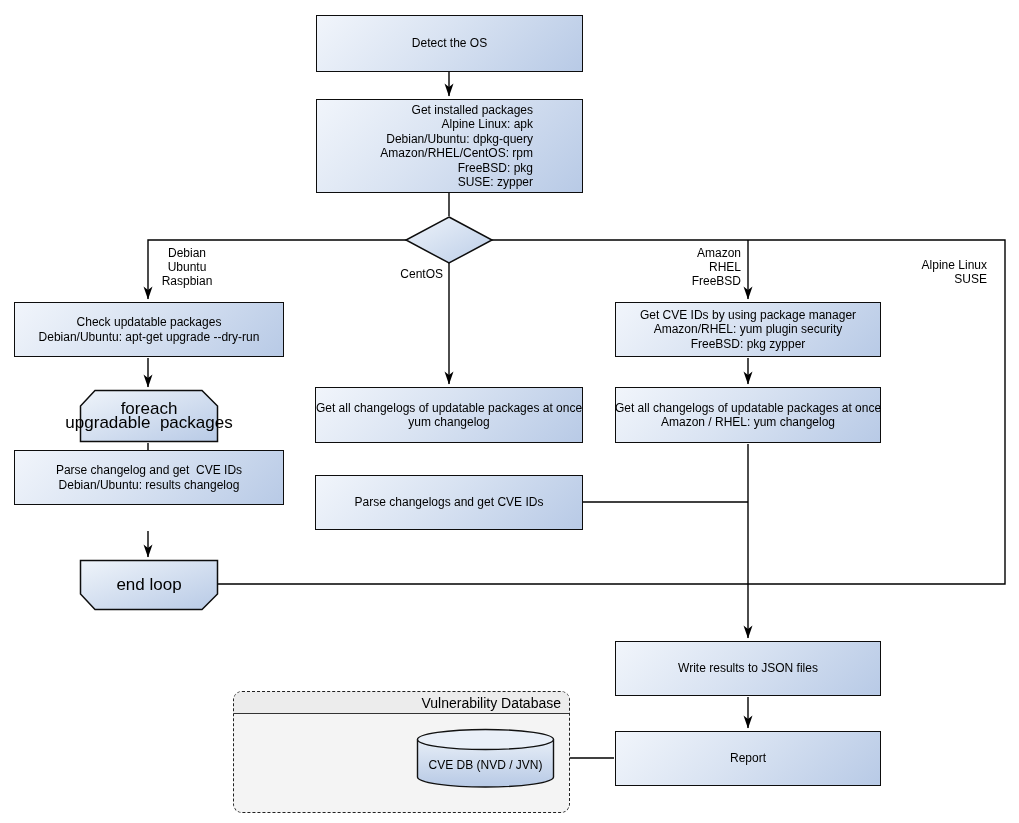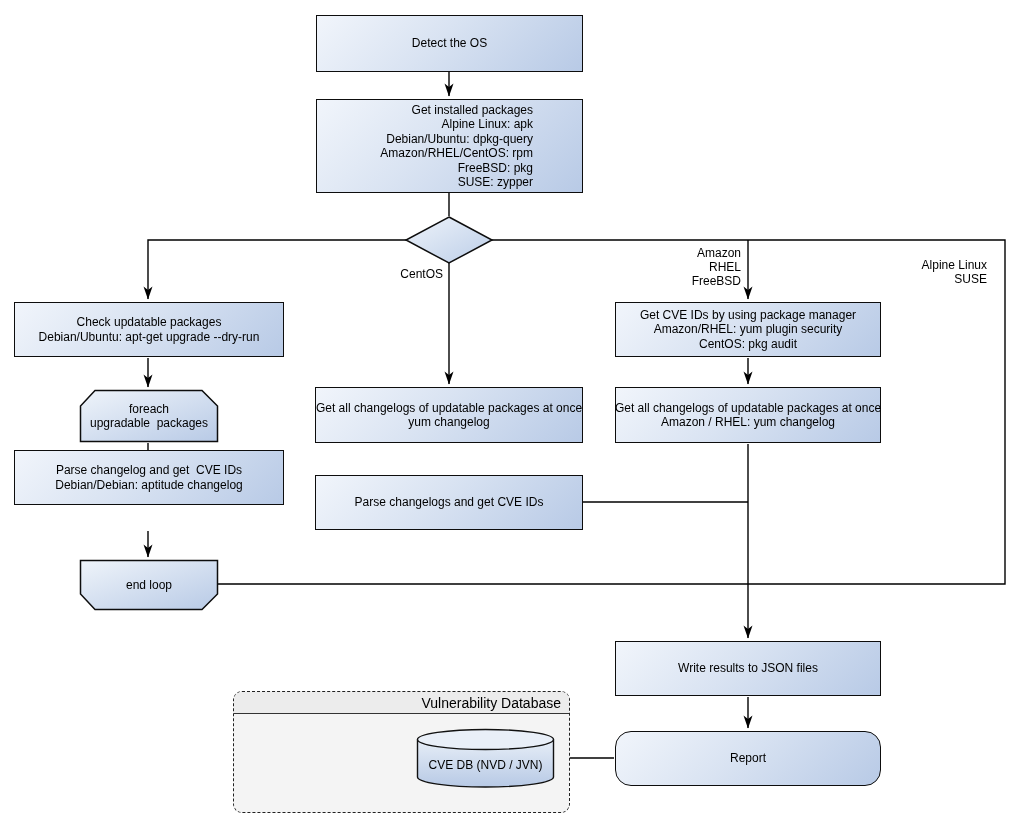--- a/index.html
+++ b/index.html
@@ -15,21 +15,21 @@
     display:flex; flex-direction:column; align-items:center; justify-content:center;
     font-size:12px; line-height:14.5px; text-align:center;
   }
   .box.right-align { align-items:flex-end; padding-right:49px; text-align:right; }
   .line { white-space:pre; }
   .shape-wrap { position:absolute; z-index:2; }
   .shape-wrap svg { display:block; }
   .shape-text {
     position:absolute; left:0; top:0; width:100%; height:100%;
     display:flex; flex-direction:column; align-items:center; justify-content:center;
-    font-size:12px; line-height:14.5px; text-align:center;
+    font-size:17px; line-height:14.5px; text-align:center;
   }
   .blabel { position:absolute; z-index:3; font-size:12px; line-height:14px; }
   .blabel.center { text-align:center; }
   .blabel.right { text-align:right; }
   .dbc {
     position:absolute; left:233px; top:691px; width:337px; height:122px;
     box-sizing:border-box; background:#f4f4f4; border:1.6px dashed #222;
     border-radius:9px; z-index:0;text-align:center;
   }
   .dbc-header {
@@ -90,20 +90,25 @@
       <defs>
         <linearGradient id="gdia" x1="0" y1="0" x2="1" y2="1">
           <stop offset="0" stop-color="#eef3fa"></stop>
             <stop offset="1" stop-color="#bccee8"></stop>
         </linearGradient>
       </defs>
       <polygon points="46,5 89,28 46,51 3,28" fill="url(#gdia)" stroke="#0d0d0d" stroke-width="1.5"></polygon>
     </svg>
   </div>
 
+  <div class="blabel center" style="left:135px;top:246px;width:104px;">
+    <div class="line">Debian</div>
+    <div class="line">Ubuntu</div>
+    <div class="line">Raspbian</div>
+  </div>
   <div class="blabel right" style="left:343px;top:267px;width:100px;">
     <div class="line">CentOS</div>
   </div>
   <div class="blabel right" style="left:640px;top:246px;width:101px;">
     <div class="line">Amazon</div>
     <div class="line">RHEL</div>
     <div class="line">FreeBSD</div>
   </div>
   <div class="blabel right" style="left:866px;top:258px;width:121px;">
     <div class="line">Alpine Linux</div>
@@ -126,21 +131,21 @@
       <polygon points="16,1.5 123,1.5 138.5,17 138.5,52.5 1.5,52.5 1.5,17" fill="url(#gfe)" stroke="#0d0d0d" stroke-width="1.5"></polygon>
     </svg>
     <div class="shape-text">
       <div class="line">foreach</div>
       <div class="line">upgradable  packages</div>
     </div>
   </div>
 
   <div class="box" style="left:14px;top:450px;width:270px;height:55px;">
     <div class="line">Parse changelog and get  CVE IDs</div>
-    <div class="line">Debian/Debian: aptitude changelog</div>
+    <div class="line">Debian/Ubuntu: results changelog</div>
   </div>
 
   <div class="shape-wrap" style="left:79px;top:559px;width:140px;height:52px;">
     <svg width="140" height="52">
       <defs>
         <linearGradient id="gel" x1="0" y1="0" x2="1" y2="1">
           <stop offset="0" stop-color="#eff4fa"></stop>
             <stop offset="1" stop-color="#b8cae6"></stop>
         </linearGradient>
       </defs>
@@ -155,31 +160,31 @@
     <div class="line">Get all changelogs of updatable packages at once</div>
     <div class="line">yum changelog</div>
   </div>
   <div class="box" style="left:315px;top:475px;width:268px;height:55px;">
     <div class="line">Parse changelogs and get CVE IDs</div>
   </div>
 
   <div class="box" style="left:615px;top:302px;width:266px;height:55px;">
     <div class="line">Get CVE IDs by using package manager</div>
     <div class="line">Amazon/RHEL: yum plugin security</div>
-    <div class="line">CentOS: pkg audit</div>
+    <div class="line">FreeBSD: pkg zypper</div>
   </div>
   <div class="box" style="left:615px;top:387px;width:266px;height:56px;">
     <div class="line">Get all changelogs of updatable packages at once</div>
     <div class="line">Amazon / RHEL: yum changelog</div>
   </div>
 
   <div class="box" style="left:615px;top:641px;width:266px;height:55px;">
     <div class="line">Write results to JSON files</div>
   </div>
-  <div class="box" style="left:615px;top:731px;width:266px;height:55px;border-radius:16px;">
+  <div class="box" style="left:615px;top:731px;width:266px;height:55px;">
     <div class="line">Report</div>
   </div>
 
   <div class="dbc">
     <div class="dbc-header">
       <span>Vulnerability Database</span>
     </div>
   </div>
 
 

